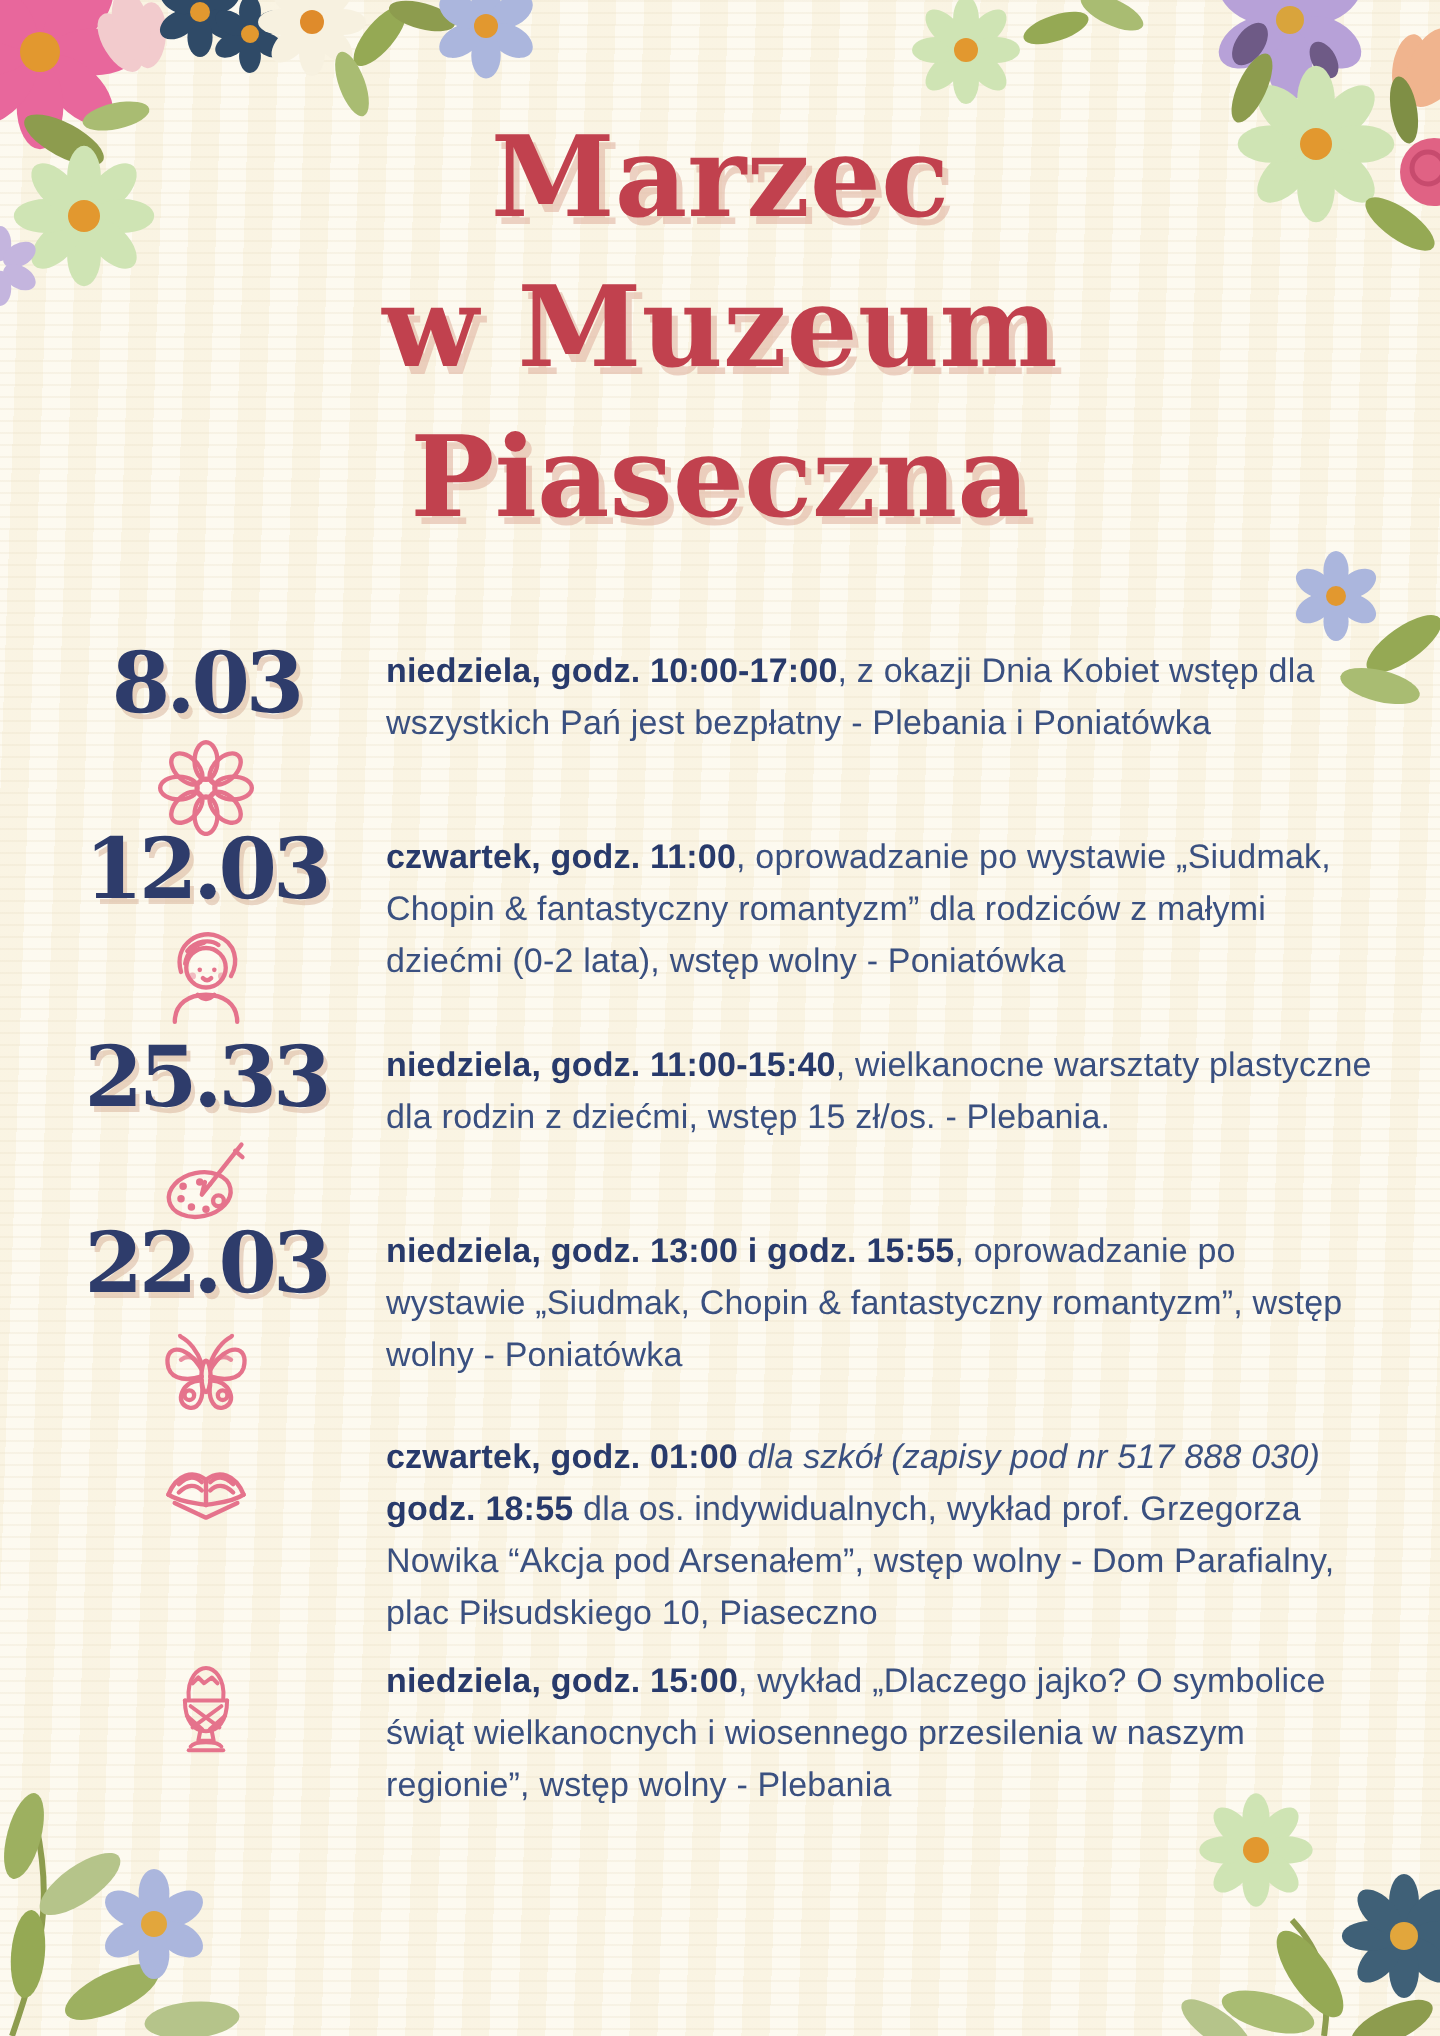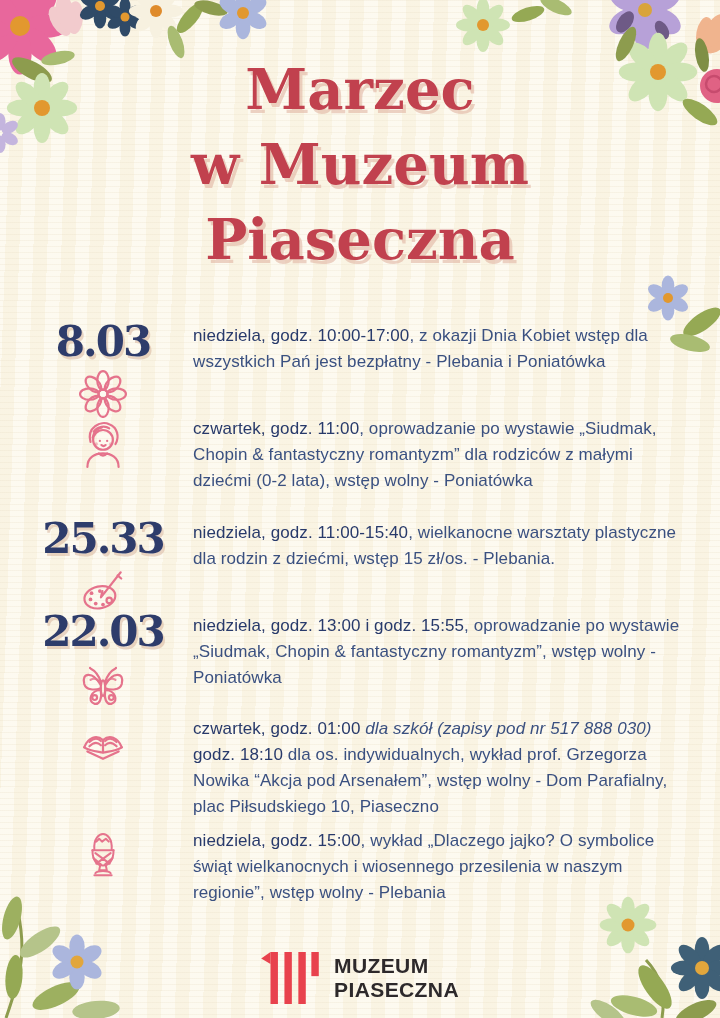--- a/index.html
+++ b/index.html
@@ -26,21 +26,21 @@
     font-size:42px;line-height:44px;letter-spacing:-2px;
     color:var(--navy,#2e3c6b);text-shadow:2px 3px 0 rgba(214,176,152,.5);
   }
   .evicon{margin-top:4px;height:50px;}
   .evicon svg{display:inline-block;}
   .desc{
     position:absolute;left:193px;top:3px;width:494px;margin:0;
     font-size:17px;line-height:26px;color:var(--body-text,#3a5080);
     letter-spacing:.1px;
   }
-  .seg-b{font-weight:400;color:var(--navy-bold,#283a6b);text-align:center;}
+  .seg-b{font-weight:700;color:var(--navy-bold,#283a6b);text-align:center;}
   .seg-i{font-style:italic;text-align:right;}
   .footer{
     position:absolute;top:952px;left:0;width:720px;
     display:flex;justify-content:center;align-items:center;gap:15px;
   }
   .logo-text{
     font-weight:700;font-size:21px;line-height:24px;letter-spacing:.4px;
     color:var(--logo-text,#2d292b);
   }
   .icon-stroke{stroke:var(--icon-pink,#e5738c);fill:none;stroke-width:2.1;stroke-linecap:round;stroke-linejoin:round;}
@@ -216,20 +216,21 @@
             </g>
           <circle cx="24" cy="25" r="4.5"></circle>
         </svg>
       </div>
     </div>
     <p class="desc"><span class="seg-b">niedziela, godz. 10:00-17:00</span><span>, z okazji Dnia Kobiet wstęp dla wszystkich Pań jest bezpłatny - Plebania i Poniatówka</span></p>
   </section>
 
   <section class="event" style="top:413px">
     <div class="date-col">
+      <div class="date">12.03</div>
       <div class="evicon">
         <svg width="50" height="52" viewBox="0 0 48 50" class="icon-stroke">
           <circle cx="24" cy="22" r="9.5"></circle>
           <path d="M12,24 C8,10 22,3 30,7 C38,10 40,19 36,26"></path>
           <path d="M15,14 C19,9 26,8 30,11"></path>
           <path d="M14,20 C15,14 19,11 23,10"></path>
           <circle cx="21" cy="23" r="1.1" class="icon-fill" stroke="none"></circle>
           <circle cx="28" cy="23" r="1.1" class="icon-fill" stroke="none"></circle>
           <path d="M22.5,27 q2,2 4,0"></path>
           <circle cx="17.5" cy="26" r="1.7" class="icon-fill" stroke="none" opacity=".45"></circle>
@@ -295,50 +296,35 @@
           <path d="M24,22 L24,34"></path>
           <path d="M6,29 C12,33 20,33 24,34 C28,33 36,33 42,29"></path>
           <path d="M11,24 C15,20 19,20 22,23"></path>
           <path d="M11,28 C15,24 19,24 22,27"></path>
           <path d="M37,24 C33,20 29,20 26,23"></path>
           <path d="M37,28 C33,24 29,24 26,27"></path>
           <path d="M9,33 L24,40 L39,33"></path>
         </svg>
       </div>
     </div>
-    <p class="desc"><span class="seg-b">czwartek, godz. 01:00</span><span> </span><span class="seg-i">dla szkół (zapisy pod nr 517 888 030)</span><br><span class="seg-b">godz. 18:10</span><span> dla os. indywidualnych, wykład prof. Grzegorza Nowika “Akcja pod Arsenałem”, wstęp wolny - Dom Parafialny, plac Piłsudskiego 10, Piaseczno</span></p>
+    <p class="desc"><span class="seg-b">czwartek, godz. 01:00</span><span> </span><span class="seg-i">dla szkół (zapisy pod nr 517 888 030)</span><br><span class="seg-b">godz. 18:55</span><span> dla os. indywidualnych, wykład prof. Grzegorza Nowika “Akcja pod Arsenałem”, wstęp wolny - Dom Parafialny, plac Piłsudskiego 10, Piaseczno</span></p>
   </section>
 
   <section class="event" style="top:825px">
     <div class="date-col">
       <div class="evicon">
         <svg width="46" height="54" viewBox="0 0 48 54" class="icon-stroke">
           <path d="M15,20 C14,9 20,4 24,4 C28,4 34,9 33,20"></path>
           <path d="M17,12 l3,-3 l3,3 l4,-3 l3,3"></path>
           <path d="M13,21 L35,21"></path>
           <path d="M13,21 C13,32 18,37 24,37 C30,37 35,32 35,21"></path>
           <path d="M16,24 L31,35 M32,24 L17,35 M14,29 L22,36 M34,29 L26,36"></path>
           <path d="M21,37 L20,42 L28,42 L27,37"></path>
           <path d="M16,45 C18,42 30,42 32,45"></path>
           <path d="M15,47 L33,47"></path>
         </svg>
       </div>
     </div>
     <p class="desc"><span class="seg-b">niedziela, godz. 15:00</span><span>, wykład „Dlaczego jajko? O symbolice świąt wielkanocnych i wiosennego przesilenia w naszym regionie”, wstęp wolny - Plebania</span></p>
   </section>
 
-  <footer class="footer">
-    <svg width="58" height="52" viewBox="0 0 62 56">
-      <g fill="var(--logo-red,#e8424d)">
-        <polygon points="10,0 10,13 0,7"></polygon>
-        <rect x="10" y="0" width="8" height="56"></rect>
-        <rect x="25" y="0" width="8" height="56"></rect>
-        <rect x="40" y="0" width="8" height="56"></rect>
-        <rect x="54" y="0" width="8" height="26"></rect>
-      </g>
-    </svg>
-    <div class="logo-text">
-      <div>MUZEUM</div>
-      <div>PIASECZNA</div>
-    </div>
-  </footer>
 
 </div>
 
 </body></html>

